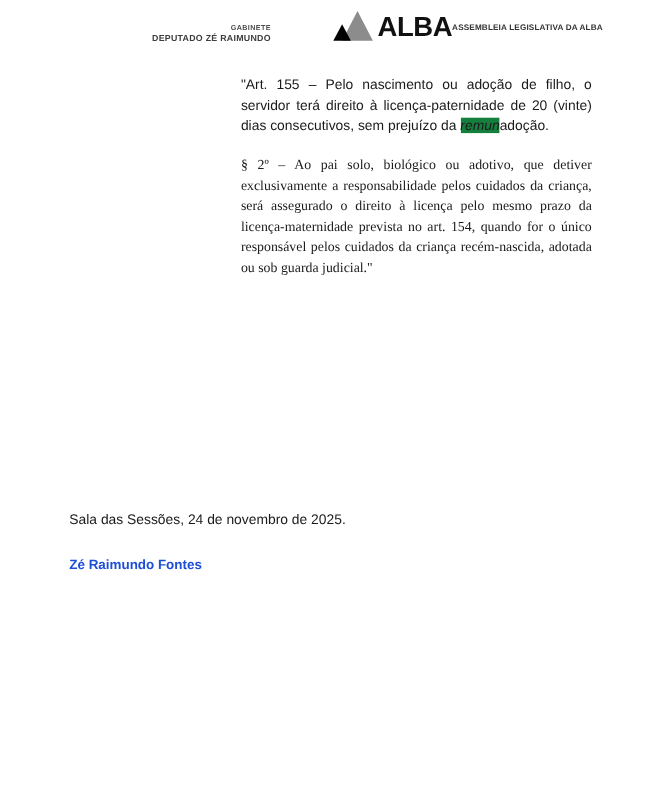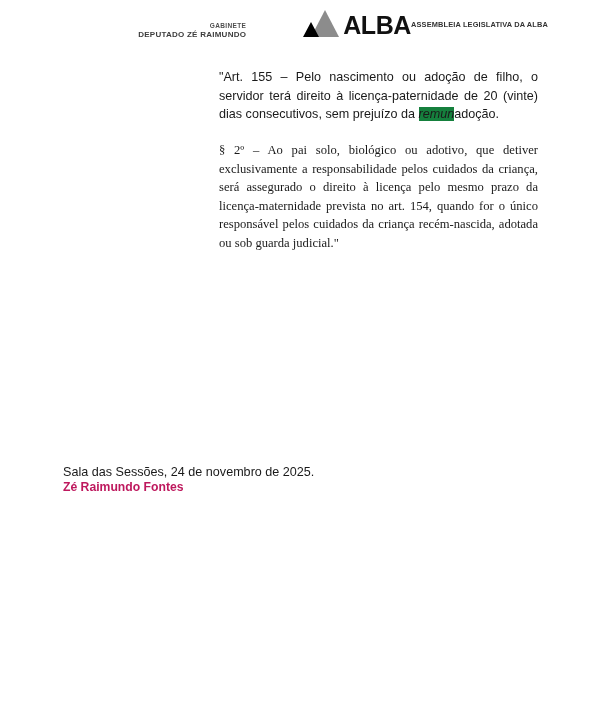--- a/index.html
+++ b/index.html
@@ -142,25 +142,25 @@
     line-height: 1.48;
     color: #1a1a1a;
     text-align: left;
   }
   #art3 { top: 368px; }
   #sala { top: 431px; margin-top: 32px; }
 
   .signature {
     position: absolute;
     left: 63px;
-    top: 479px;
+    top: 505px;
     font-size: 12.2px;
     font-weight: bold;
     line-height: 1.42;
-    color: #be185d;
+    color: #1d4ed8;
   }
   .signature span { display: block; }
 </style>
 </head>
 <body>
 
 <div class="page">
 
   <div class="doc-header">
 

